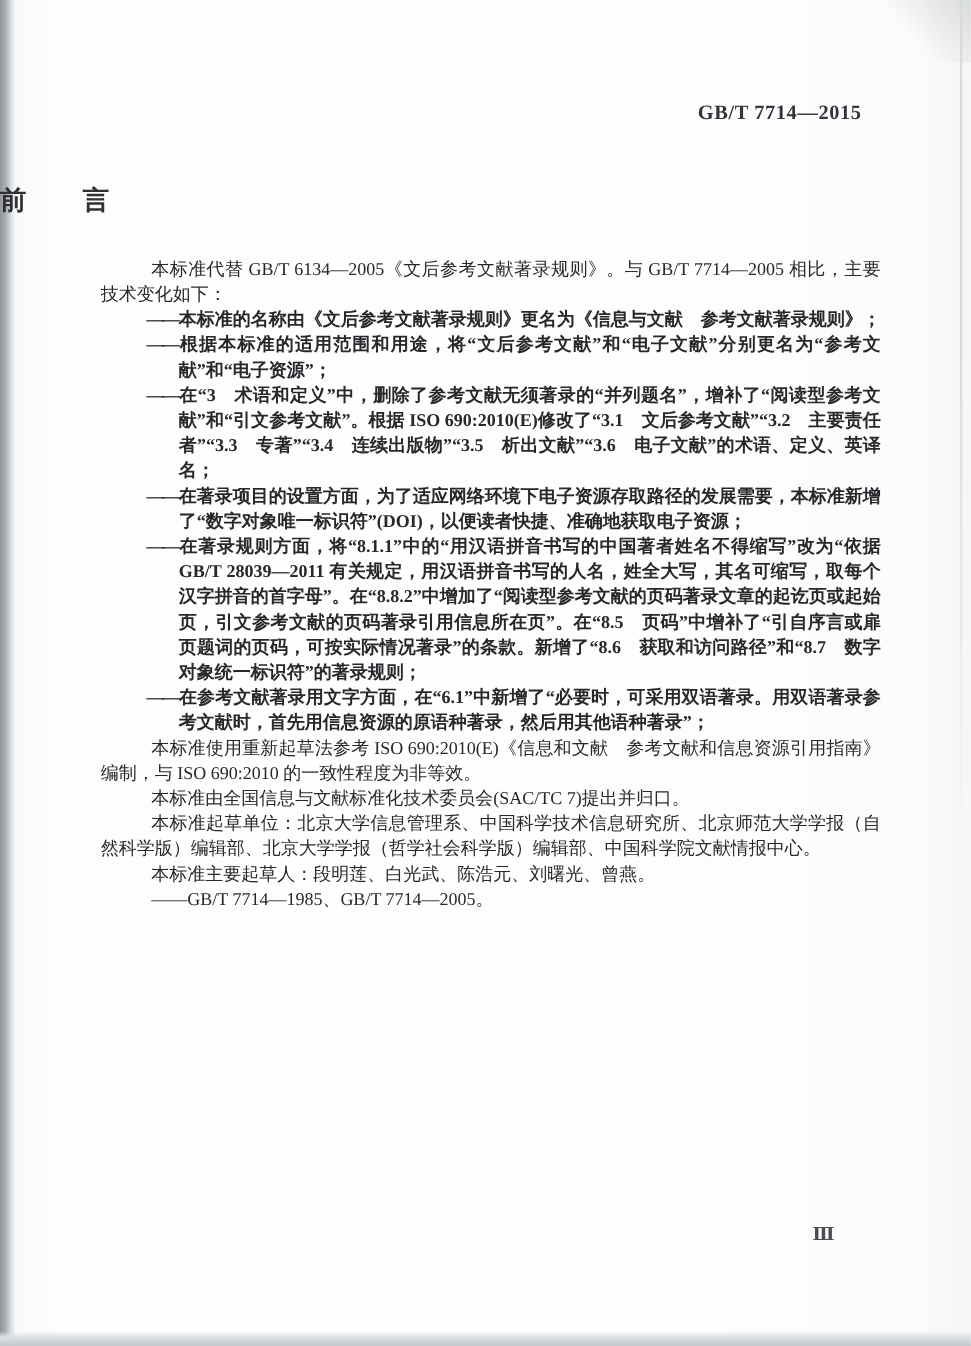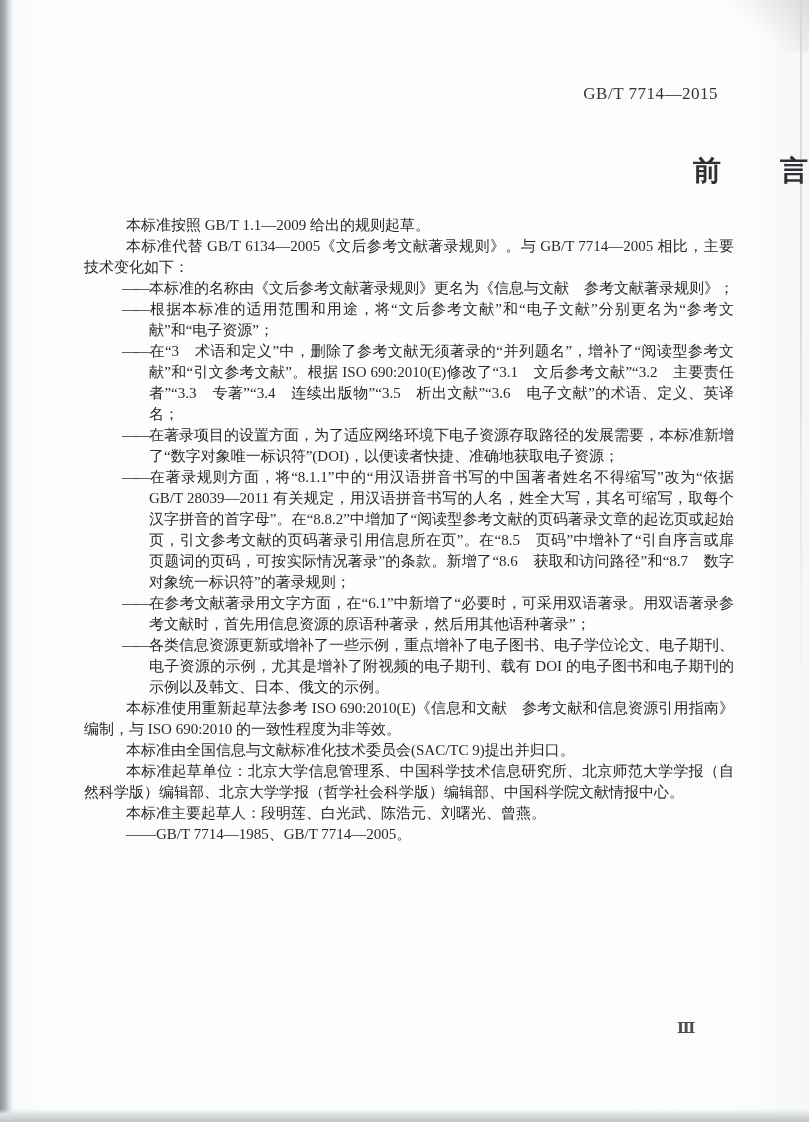--- a/index.html
+++ b/index.html
@@ -24,64 +24,62 @@
   .edge-right{
     position:absolute;right:7px;top:0;width:2px;height:64%;
     background:linear-gradient(180deg,rgba(214,217,219,0.9) 0%,#d8dbdd 40%,rgba(216,219,221,0) 100%);
   }
   .corner-tr{
     position:absolute;top:0;right:0;width:95px;height:52px;
     background:linear-gradient(225deg,rgba(150,156,160,0.30) 0%,rgba(150,156,160,0) 55%);
   }
   .header-code{
     position:absolute;top:84px;right:91px;
-    font-weight:normal;font-size:17px;letter-spacing:0.5px;color:#35323c;
+    font-weight:bold;font-size:17px;letter-spacing:0.5px;color:#35323c;
   }
   .doc-title{
-    position:absolute;top:152px;left:0;width:809px;text-align:right;
+    position:absolute;top:152px;left:0;width:809px;text-align:left;
     font-family:"Liberation Sans","DejaVu Sans",sans-serif;
-    font-weight:bold;font-size:28px;color:#303034;letter-spacing:1px;
+    font-weight:bold;font-size:22px;color:#303034;letter-spacing:1px;
   }
   .content{
     position:absolute;left:84px;top:215px;width:650px;
     font-size:15px;line-height:21px;color:#28282c;
     text-align:justify;text-justify:inter-ideograph;
   }
   .content .para{margin:0;text-indent:42px;}
-  .content .item{margin:0;padding-left:65px;text-indent:-27px;}
+  .content .item{margin:0;padding-left:65px;text-indent:-27px;font-weight:bold;}
   .content .dash{display:inline-block;width:27px;text-indent:0;letter-spacing:-2px;}
   .page-number{
     position:absolute;left:677px;top:1019px;
     font-weight:bold;font-size:15px;color:#4c4c52;
   }
 </style>
 </head>
 <body>
 
 <div class="paper">
   <div class="edge-left"></div>
   <div class="corner-tr"></div>
   <div class="edge-right"></div>
   <div class="edge-bottom"></div>
 
   <div class="header-code">GB/T 7714—2015</div>
 
   <div class="doc-title">前　　言</div>
 
   <div class="content" id="foreword-blocks">
-      <div class="para">本标准按照 GB/T 1.1—2009 给出的规则起草。</div>
       <div class="para">本标准代替 GB/T 6134—2005《文后参考文献著录规则》。与 GB/T 7714—2005 相比，主要技术变化如下：</div>
       <div class="item"><span class="dash">——</span>本标准的名称由《文后参考文献著录规则》更名为《信息与文献　参考文献著录规则》；</div>
       <div class="item"><span class="dash">——</span>根据本标准的适用范围和用途，将“文后参考文献”和“电子文献”分别更名为“参考文献”和“电子资源”；</div>
       <div class="item"><span class="dash">——</span>在“3　术语和定义”中，删除了参考文献无须著录的“并列题名”，增补了“阅读型参考文献”和“引文参考文献”。根据 ISO 690:2010(E)修改了“3.1　文后参考文献”“3.2　主要责任者”“3.3　专著”“3.4　连续出版物”“3.5　析出文献”“3.6　电子文献”的术语、定义、英译名；</div>
       <div class="item"><span class="dash">——</span>在著录项目的设置方面，为了适应网络环境下电子资源存取路径的发展需要，本标准新增了“数字对象唯一标识符”(DOI)，以便读者快捷、准确地获取电子资源；</div>
       <div class="item"><span class="dash">——</span>在著录规则方面，将“8.1.1”中的“用汉语拼音书写的中国著者姓名不得缩写”改为“依据GB/T 28039—2011 有关规定，用汉语拼音书写的人名，姓全大写，其名可缩写，取每个汉字拼音的首字母”。在“8.8.2”中增加了“阅读型参考文献的页码著录文章的起讫页或起始页，引文参考文献的页码著录引用信息所在页”。在“8.5　页码”中增补了“引自序言或扉页题词的页码，可按实际情况著录”的条款。新增了“8.6　获取和访问路径”和“8.7　数字对象统一标识符”的著录规则；</div>
       <div class="item"><span class="dash">——</span>在参考文献著录用文字方面，在“6.1”中新增了“必要时，可采用双语著录。用双语著录参考文献时，首先用信息资源的原语种著录，然后用其他语种著录”；</div>
-      <div class="item"><span class="dash">——</span>各类信息资源更新或增补了一些示例，重点增补了电子图书、电子学位论文、电子期刊、电子资源的示例，尤其是增补了附视频的电子期刊、载有 DOI 的电子图书和电子期刊的示例以及韩文、日本、俄文的示例。</div>
       <div class="para">本标准使用重新起草法参考 ISO 690:2010(E)《信息和文献　参考文献和信息资源引用指南》编制，与 ISO 690:2010 的一致性程度为非等效。</div>
-      <div class="para">本标准由全国信息与文献标准化技术委员会(SAC/TC 9)提出并归口。</div>
+      <div class="para">本标准由全国信息与文献标准化技术委员会(SAC/TC 7)提出并归口。</div>
       <div class="para">本标准起草单位：北京大学信息管理系、中国科学技术信息研究所、北京师范大学学报（自然科学版）编辑部、北京大学学报（哲学社会科学版）编辑部、中国科学院文献情报中心。</div>
       <div class="para">本标准主要起草人：段明莲、白光武、陈浩元、刘曙光、曾燕。</div>
       <div class="para">——GB/T 7714—1985、GB/T 7714—2005。</div>
     </div>
 
   <div class="page-number">Ⅲ</div>
 </div>
 
 </body></html>

